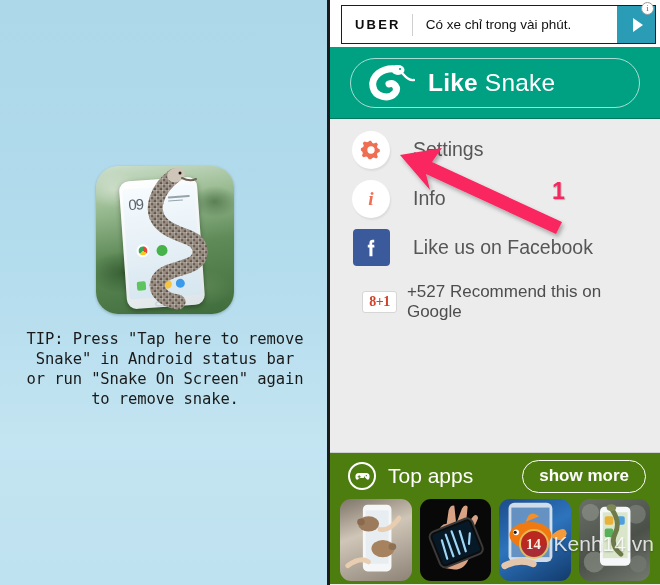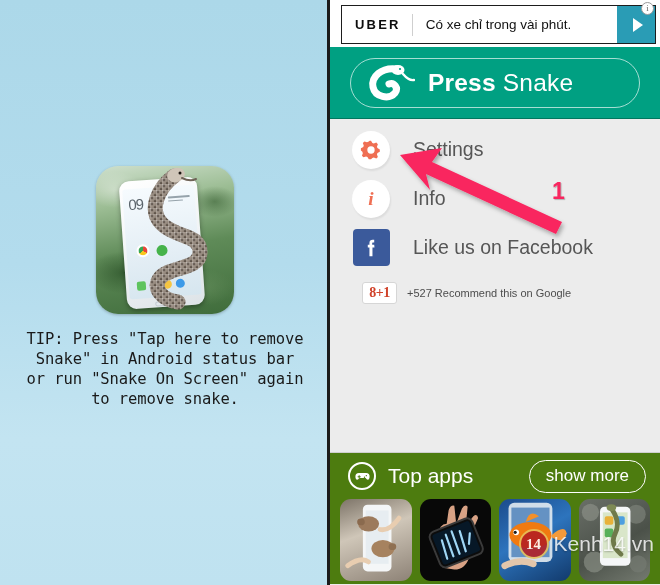--- a/index.html
+++ b/index.html
@@ -282,21 +282,21 @@
     border-radius: 3px;
     display: flex; align-items: center; justify-content: center;
     font-family: "Liberation Serif", serif;
     color: #d0422a;
     font-size: 14px;
     font-weight: bold;
     letter-spacing: -0.5px;
   }
   .gplus-text {
     margin-left: 10px;
-    font-size: 11px;
+    font-size: 17px;
     color: #4d4d4d;
   }
 
   
   .top-apps {
     position: absolute;
     left: 0; right: 0; bottom: 1px;
     height: 132px;
     background: #4d7c0f;
     border-top: 1px solid #cfcfcf;
@@ -320,21 +320,21 @@
     font-size: 21px;
     font-weight: 300;
   }
   .show-more {
     margin-left: auto;
     border: 1.6px solid #fff;
     border-radius: 18px;
     color: #fff;
     font-size: 17px;
     padding: 5px 16px 6px;
-    font-weight: 400;
+    font-weight: 700;
   }
   .thumbs {
     display: flex;
     gap: 8px;
     padding: 0 10px;
   }
   .thumb {
     width: 75px; height: 82px;
     border-radius: 11px;
     overflow: hidden;
@@ -462,21 +462,21 @@
 
     <div class="snake-header">
       <div class="snake-pill">
         <svg class="snake-logo" viewBox="0 0 48 40">
           <path d="M30 6 C 14 4, 4 14, 6 24 C 8 34, 22 37, 28 30 C 32 25, 27 19, 22 21" fill="none" stroke="#ffffff" stroke-width="7" stroke-linecap="round"></path>
           <ellipse cx="31" cy="7" rx="6.5" ry="5" fill="#ffffff"></ellipse>
           <circle cx="33" cy="6" r="1.1" fill="#00a082"></circle>
           <path d="M36 11 q6 7 11 6" stroke="#ffffff" stroke-width="2.4" fill="none" stroke-linecap="round"></path>
         </svg>
         <div class="snake-title">
-          <b>Press</b><span> Snake</span>
+          <b>Like</b><span> Snake</span>
         </div>
       </div>
     </div>
 
     <div class="menu">
 
       <div class="menu-item">
         <div class="menu-icon">
           <div class="circle-ico">
             <svg width="22" height="22" viewBox="0 0 24 24">

